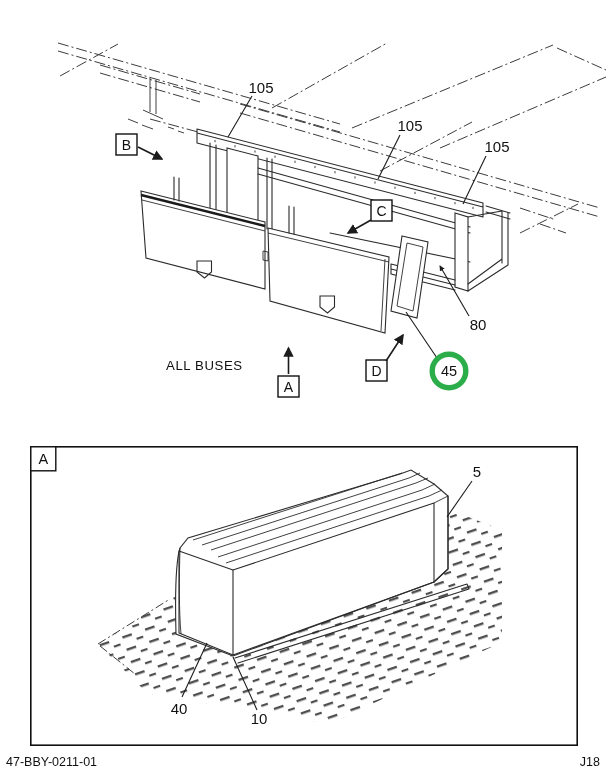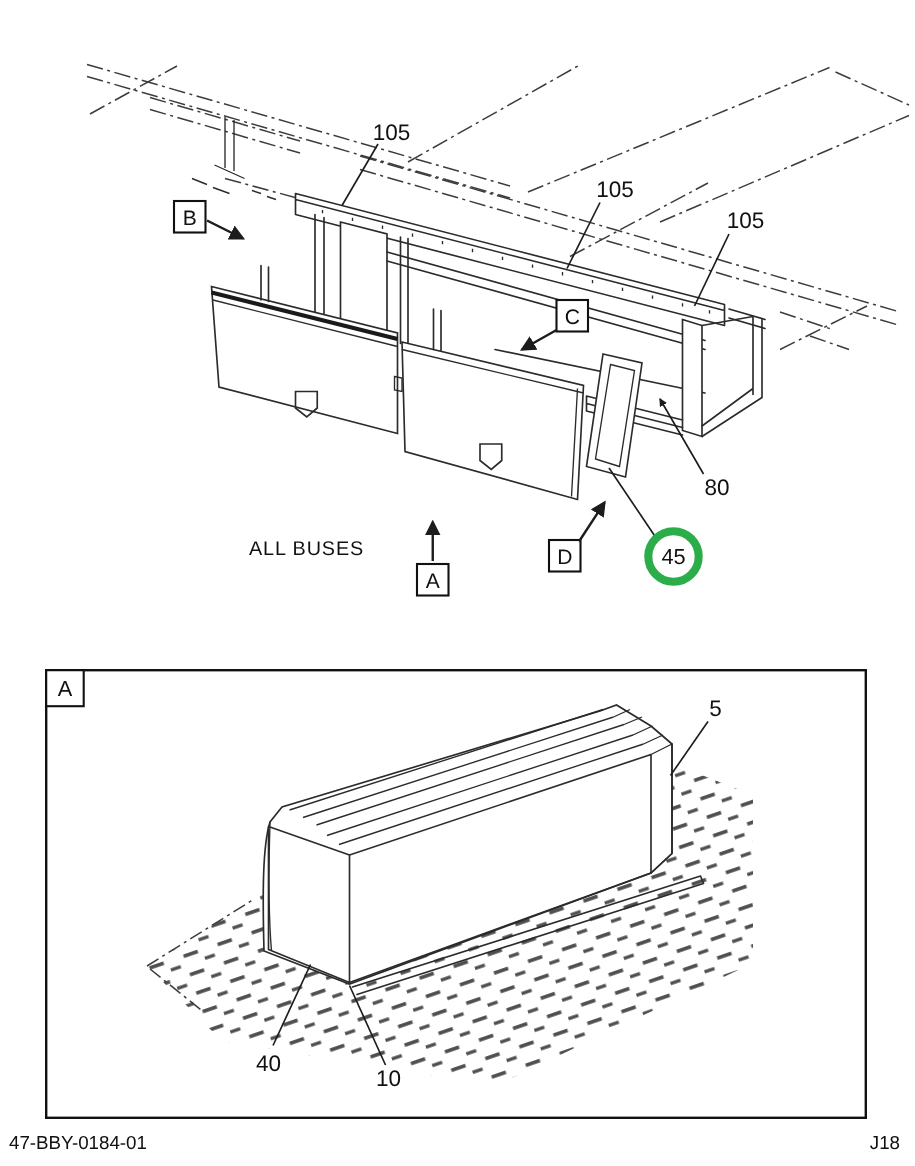--- a/index.html
+++ b/index.html
@@ -182,14 +182,14 @@
     <path class="leader" d="M227,264 L203,211"></path>
     <text class="part-num" x="229" y="278">10</text>
   </g>
 
   <g>
     <rect class="callout-box" x="0.8" y="0.8" width="25" height="24"></rect>
     <text class="callout-letter" x="13.3" y="17.8" style="font-size:14.5px">A</text>
   </g>
 </svg>
 
-<div class="footer-text" id="footer-left">47-BBY-0184-01</div>
+<div class="footer-text" id="footer-left">47-BBY-0211-01</div>
 <div class="footer-text" id="footer-right">J18</div>
 
 </body></html>

